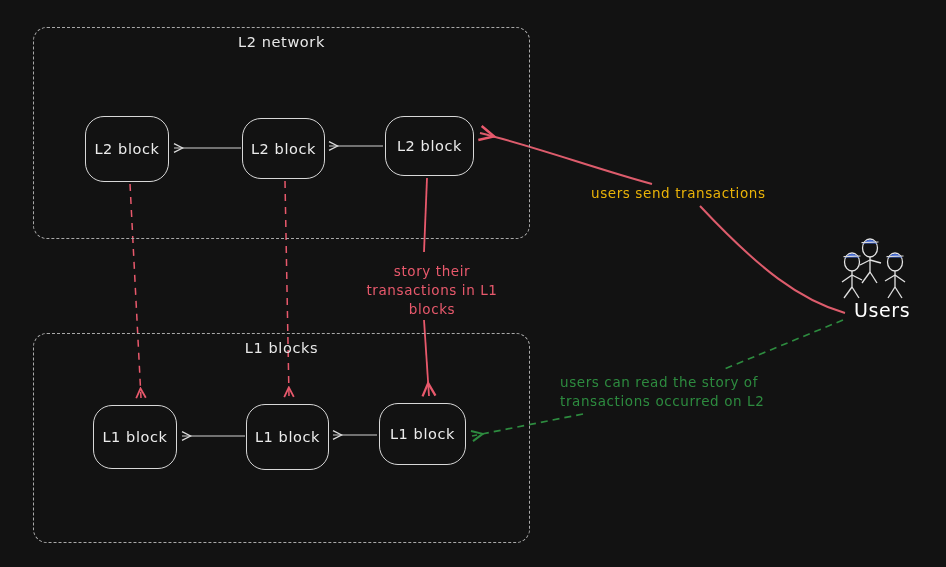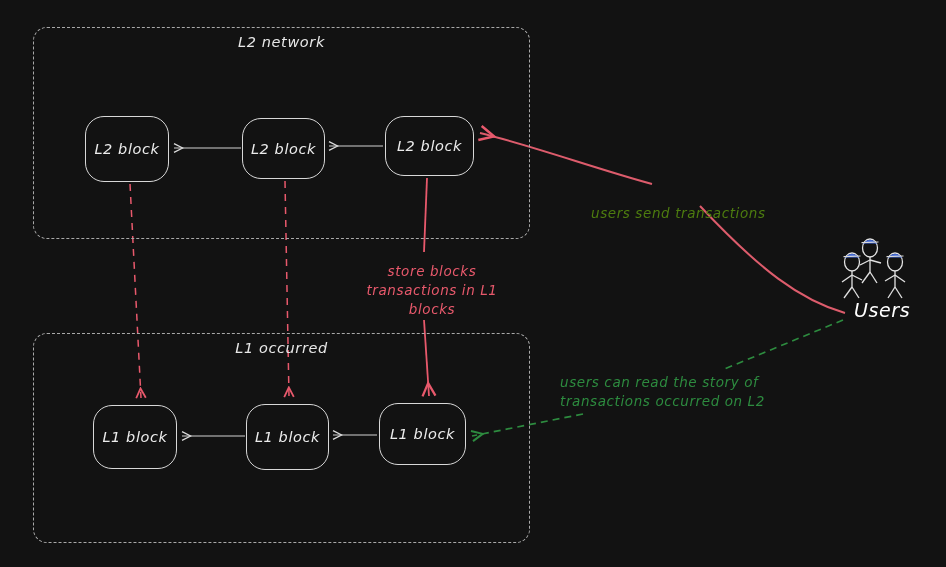--- a/index.html
+++ b/index.html
@@ -12,21 +12,20 @@
     overflow: hidden;
     font-family: "DejaVu Sans", sans-serif;
   }
   #canvas {
     position: absolute;
     left: 0; top: 0;
     width: 946px; height: 567px;
   }
   .hand {
     font-family: "DejaVu Sans", sans-serif;
-    font-style: italic;
     letter-spacing: 0.6px;
   }
   
   .net-box {
     position: absolute;
     border: 1.6px dashed #a9a9a9;
     border-radius: 14px;
     box-sizing: border-box;
   }
   #l2-net { left: 33px;  top: 27px;  width: 497px; height: 212px; }
@@ -65,21 +64,21 @@
   #l1-block-3 { left: 379px; top: 403px; width: 87px; height: 62px; }
 
   
   .anno {
     position: absolute;
     font-size: 13.5px;
     line-height: 19px;
     white-space: pre;
   }
   #anno-store   { left: 357px; top: 262px; color: #e8596c; text-align: center; width: 150px; }
-  #anno-send    { left: 591px; top: 204px; color: #4d7c0f; }
+  #anno-send    { left: 591px; top: 184px; color: #eab308; }
   #anno-read    { left: 560px; top: 373px; color: #2d8b3f; text-align: left; width: 232px; }
   #users-label  { left: 854px; top: 301px; color: #ffffff; font-size: 19px; }
 </style>
 </head>
 <body>
 
 <svg id="canvas" viewBox="0 0 946 567">
   <defs>
 
     <marker id="ah-white" viewBox="0 0 10 10" refX="9" refY="5" markerWidth="9" markerHeight="9" orient="auto-start-reverse">
@@ -164,34 +163,34 @@
   <span>L2 block</span>
 </div>
 <div class="block hand" id="l2-block-2">
   <span>L2 block</span>
 </div>
 <div class="block hand" id="l2-block-3">
   <span>L2 block</span>
 </div>
 
 <div class="net-box" id="l1-net">
-  <div class="net-label hand">L1 occurred</div>
+  <div class="net-label hand">L1 blocks</div>
 </div>
 
 <div class="block hand" id="l1-block-1">
   <span>L1 block</span>
 </div>
 <div class="block hand" id="l1-block-2">
   <span>L1 block</span>
 </div>
 <div class="block hand" id="l1-block-3">
   <span>L1 block</span>
 </div>
 
-<div class="anno hand" id="anno-store">store blocks
+<div class="anno hand" id="anno-store">story their
 transactions in L1
 blocks</div>
 
 <div class="anno hand" id="anno-send">users send transactions</div>
 
 <div class="anno hand" id="anno-read">users can read the story of
 transactions occurred on L2</div>
 
 <div class="anno hand" id="users-label">Users</div>
 

